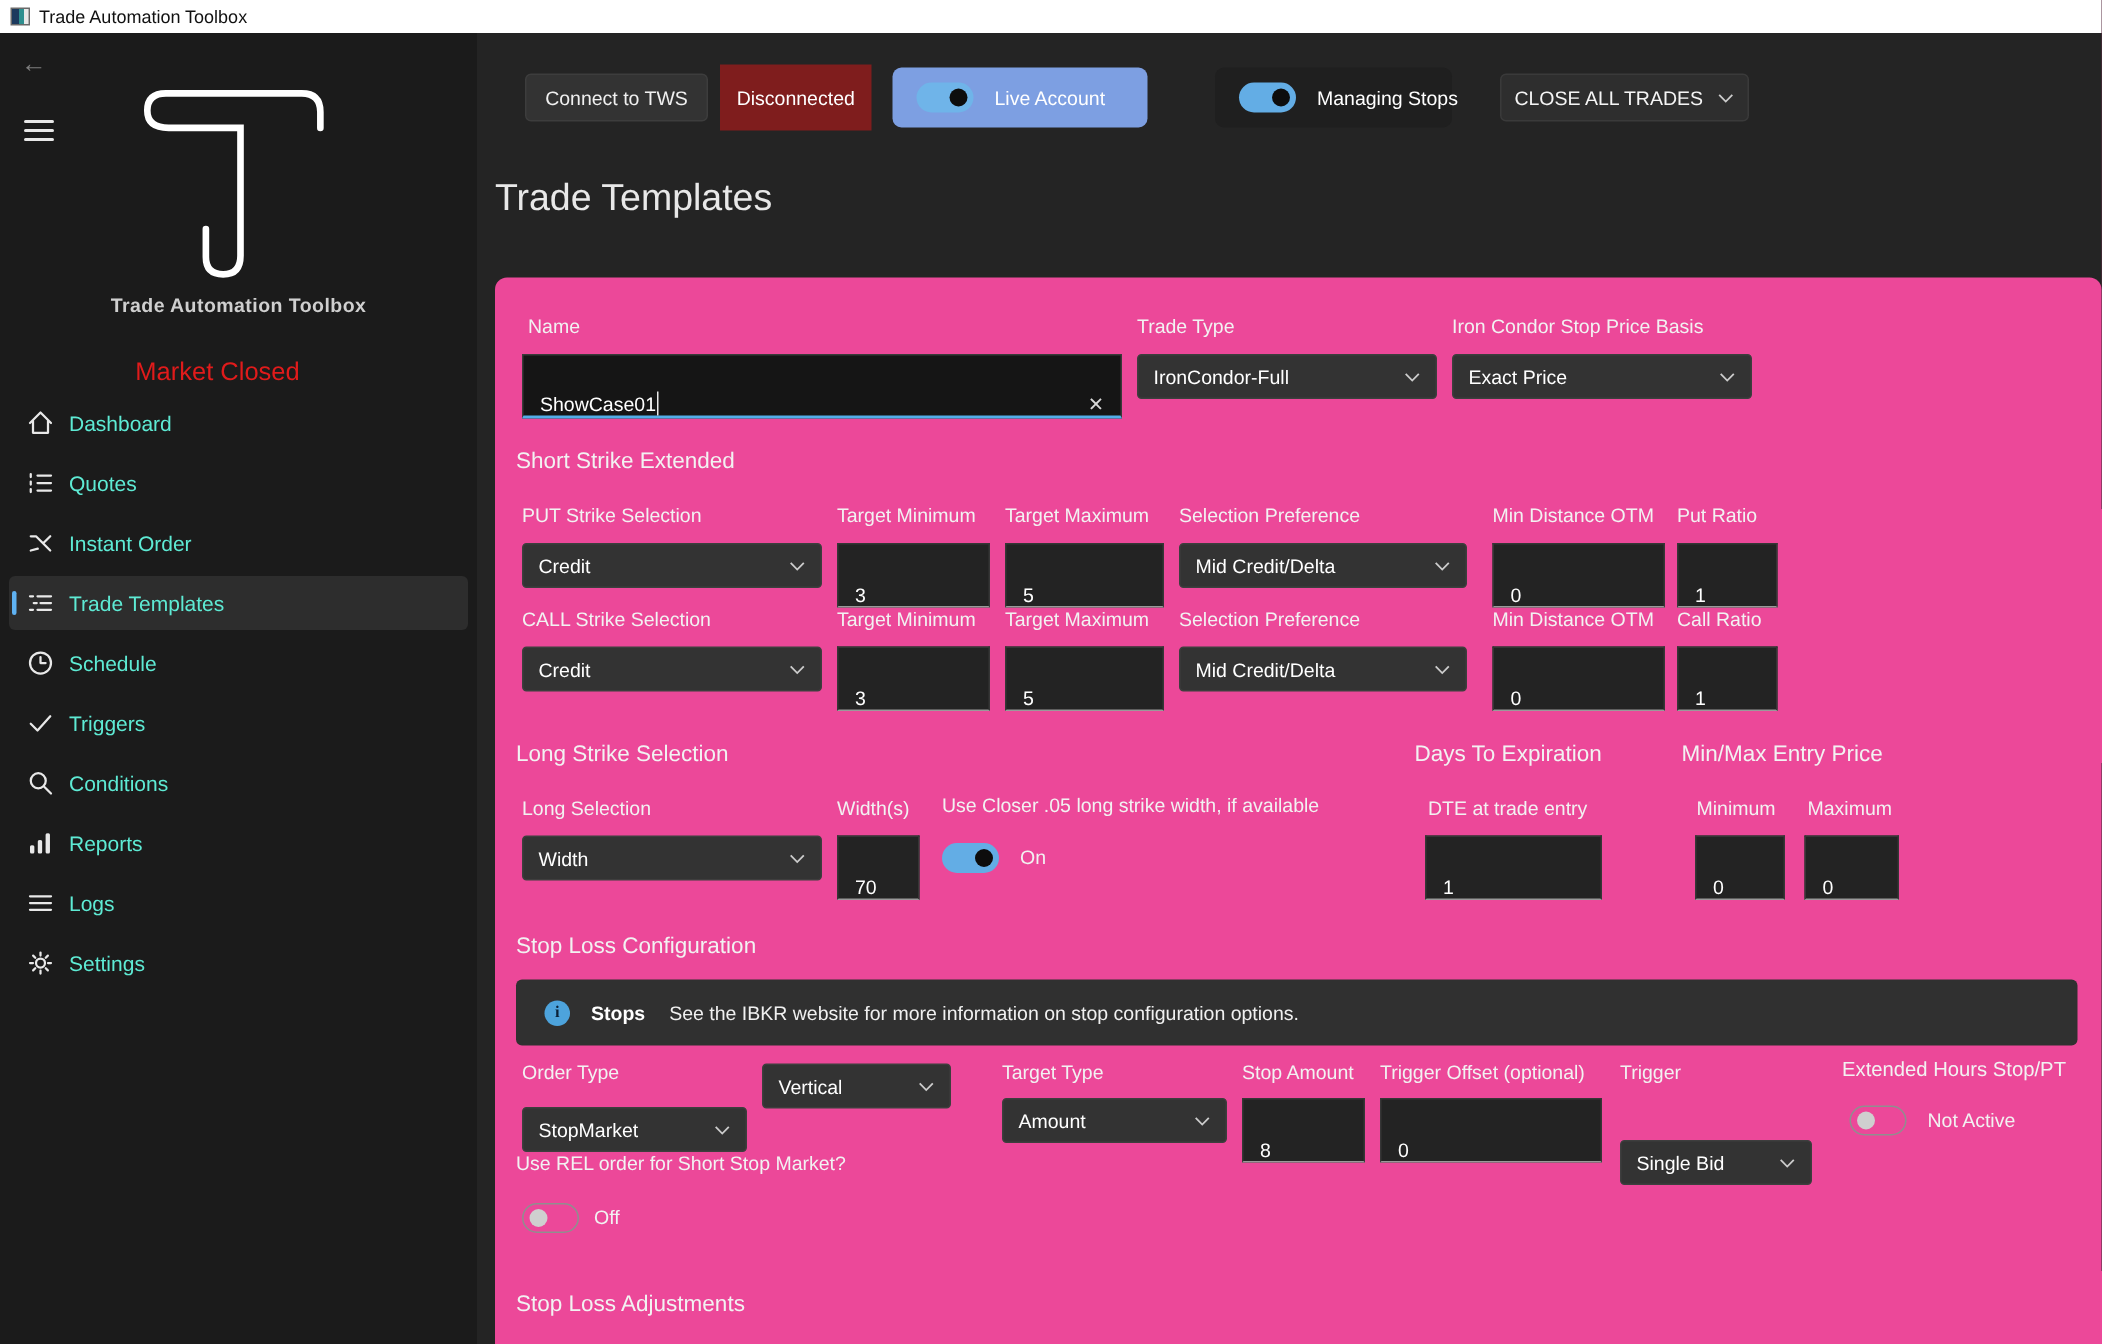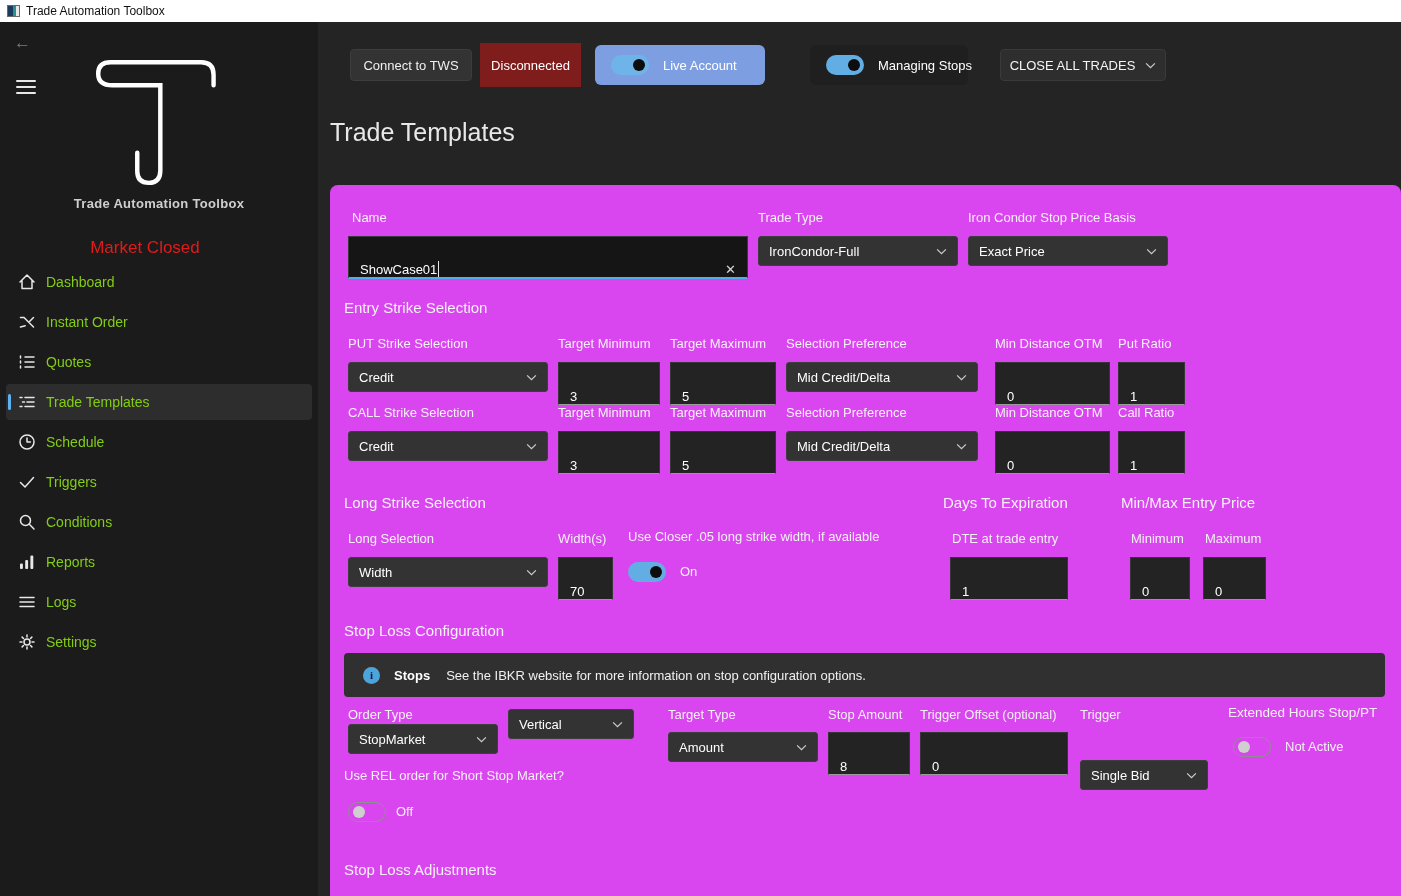--- a/index.html
+++ b/index.html
@@ -23,21 +23,21 @@
   .hamburger { position:absolute; left:16px; top:54px; width:20px; }
   .hamburger div { height:2px; background:#e8e8e8; margin:4px 0; border-radius:1px; }
   .logo { position:absolute; left:83px; top:26px; width:144px; height:142px; }
   .brand { position:absolute; left:0; top:174px; width:318px; text-align:center;
     font-size:13px; font-weight:bold; color:#cfcfcf; letter-spacing:.3px; }
   .market-status { position:absolute; left:0; top:216px; width:290px; text-align:center; font-size:17px; }
 
   .nav { position:absolute; left:0; top:240px; width:318px; }
   .nav-item { position:relative; height:40px; display:flex; align-items:center; cursor:default; }
   .nav-item .nicon { position:absolute; left:17px; top:10px; width:20px; height:20px; color:#e8e8e8; }
-  .nav-item .nlabel { position:absolute; left:46px; font-size:14px; color:#84cc16; white-space:nowrap; }
+  .nav-item .nlabel { position:absolute; left:46px; font-size:14px; color:#5eead4; white-space:nowrap; }
   .nav-item.selected::before { content:""; position:absolute; left:6px; right:6px; top:2px; bottom:2px;
     background:#2d2d2d; border-radius:4px; }
   .nav-item.selected::after { content:""; position:absolute; left:8px; top:12px; width:3px; height:16px;
     border-radius:2px; background:#5fb2f2; }
   .nav-item .nicon, .nav-item .nlabel { z-index:1; }
   .nicon svg { width:20px; height:20px; stroke:#e8e8e8; fill:none; stroke-width:1.5; stroke-linecap:round; stroke-linejoin:round; }
 
   
   .btn-connect { position:absolute; left:32px; top:27px; width:122px; height:32px; background:#333333;
     border:1px solid #3d3d3d; border-radius:4px; color:#f0f0f0; font-size:13px;
@@ -56,21 +56,21 @@
   .toggle { position:relative; width:38px; height:20px; border-radius:10px; flex:0 0 auto; }
   .toggle .knob { position:absolute; top:4px; width:12px; height:12px; border-radius:50%; }
   .toggle.on { background:#63ade5; }
   .toggle.on .knob { right:4px; background:#0d0d0d; }
   .toggle.off { background:transparent; border:1px solid #8f8f8f; }
   .toggle.off .knob { left:4px; top:3px; background:#cfcfcf; }
   .toggle.abs { position:absolute; }
 
   
   .page-title { position:absolute; left:12px; top:96px; font-size:25px; color:#e8e8e8; font-weight:400; }
-  .card { position:absolute; left:12px; top:163px; width:1071px; height:711px; background:#d946ef;
+  .card { position:absolute; left:12px; top:163px; width:1071px; height:711px; background:#ec4899;
     border-radius:8px 8px 0 0; }
 
   .lbl { position:absolute; font-size:13px; color:#f2f2f2; white-space:nowrap; }
   .sec { position:absolute; font-size:15px; color:#f2f2f2; white-space:nowrap; }
   .dd { position:absolute; height:30px; background:#333333; border:1px solid #3e3e3e; border-radius:3px;
     color:#fff; font-size:13px; display:flex; align-items:center; justify-content:space-between; padding:0 10px; }
   .chev { width:11px; height:7px; stroke:#cccccc; fill:none; stroke-width:1.4; flex:0 0 auto; }
   .inp { position:absolute; height:43px; background:#232323; border:1px solid #363636; border-bottom:1px solid #9a9a9a;
     color:#fff; font-size:13px; display:flex; align-items:flex-end; padding:0 11px; }
   .inp-name { background:#151515; border:1px solid #3a3a3a; border-bottom:2px solid #52aee8;
@@ -118,32 +118,32 @@
         <span class="nicon">
           <svg viewBox="0 0 20 20">
               <path d="M3 10 L10 3 L17 10 M5 8.6 V16.5 H15 V8.6"></path>
             </svg>
           </span>
         <span class="nlabel">Dashboard</span>
       </div>
       <div class="nav-item">
         <span class="nicon">
           <svg viewBox="0 0 20 20">
+              <path d="M8 5 H17 M8 10 H17 M8 15 H17 M3.5 4 V6 M3.5 9 V11 M3.5 14 V16"></path>
+            </svg>
+          </span>
+        <span class="nlabel">Quotes</span>
+      </div>
+      <div class="nav-item">
+        <span class="nicon">
+          <svg viewBox="0 0 20 20">
               <path d="M3.5 5.5 H7 L16.5 15 M16.5 5.5 L11.8 10.2 M8.2 13.8 L3.5 15"></path>
             </svg>
           </span>
         <span class="nlabel">Instant Order</span>
-      </div>
-      <div class="nav-item">
-        <span class="nicon">
-          <svg viewBox="0 0 20 20">
-              <path d="M8 5 H17 M8 10 H17 M8 15 H17 M3.5 4 V6 M3.5 9 V11 M3.5 14 V16"></path>
-            </svg>
-          </span>
-        <span class="nlabel">Quotes</span>
       </div>
       <div class="nav-item selected">
         <span class="nicon">
           <svg viewBox="0 0 20 20">
               <path d="M3 5.5 H5 M8 5.5 H17 M5.5 10 H7.5 M10 10 H17 M3 14.5 H5 M8 14.5 H17"></path>
             </svg>
           </span>
         <span class="nlabel">Trade Templates</span>
       </div>
       <div class="nav-item">
@@ -245,21 +245,21 @@
       </div>
 
       <span class="lbl" style="left:638px; top:25px;">Iron Condor Stop Price Basis</span>
       <div class="dd" style="left:638px; top:51px; width:200px;">
         <span>Exact Price</span>
         <svg class="chev" viewBox="0 0 12 8">
             <path d="M1 1.5 L6 6.5 L11 1.5"></path>
           </svg>
       </div>
 
-      <span class="sec" style="left:14px; top:114px;">Entry Strike Selection</span>
+      <span class="sec" style="left:14px; top:114px;">Short Strike Extended</span>
 
       <span class="lbl" style="left:18px; top:151px;">PUT Strike Selection</span>
       <span class="lbl" style="left:228px; top:151px;">Target Minimum</span>
       <span class="lbl" style="left:340px; top:151px;">Target Maximum</span>
       <span class="lbl" style="left:456px; top:151px;">Selection Preference</span>
       <span class="lbl" style="left:665px; top:151px;">Min Distance OTM</span>
       <span class="lbl" style="left:788px; top:151px;">Put Ratio</span>
 
       <div class="dd" style="left:18px; top:177px; width:200px;">
         <span>Credit</span>
@@ -361,21 +361,21 @@
       </div>
 
       <span class="lbl" style="left:18px; top:522px;">Order Type</span>
       <span class="lbl" style="left:178px; top:522px;">Stop Type</span>
       <span class="lbl" style="left:338px; top:522px;">Target Type</span>
       <span class="lbl" style="left:498px; top:522px;">Stop Amount</span>
       <span class="lbl" style="left:590px; top:522px;">Trigger Offset (optional)</span>
       <span class="lbl" style="left:750px; top:522px;">Trigger</span>
       <span class="lbl" style="left:898px; top:520px; font-size:13.5px;">Extended Hours Stop/PT</span>
 
-      <div class="dd" style="left:18px; top:539px; width:150px;">
+      <div class="dd" style="left:18px; top:553px; width:150px;">
         <span>StopMarket</span>
         <svg class="chev" viewBox="0 0 12 8">
             <path d="M1 1.5 L6 6.5 L11 1.5"></path>
           </svg>
       </div>
       <div class="dd" style="left:178px; top:524px; width:126px;">
         <span>Vertical</span>
         <svg class="chev" viewBox="0 0 12 8">
             <path d="M1 1.5 L6 6.5 L11 1.5"></path>
           </svg>

